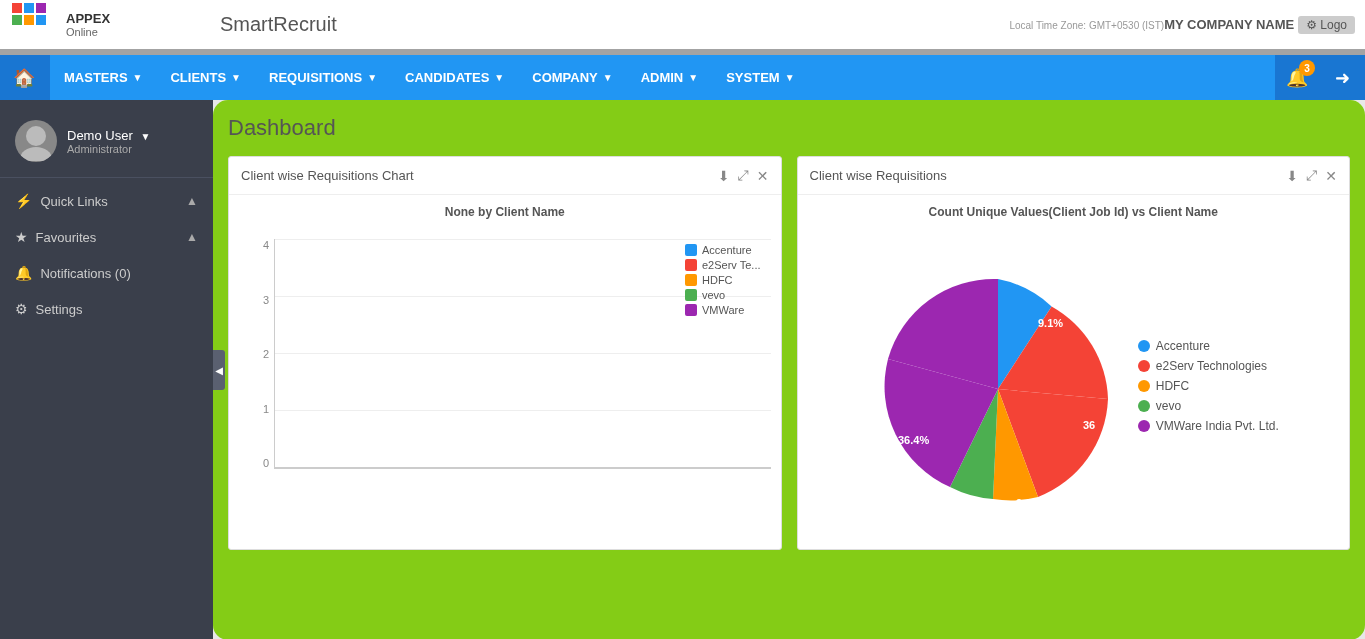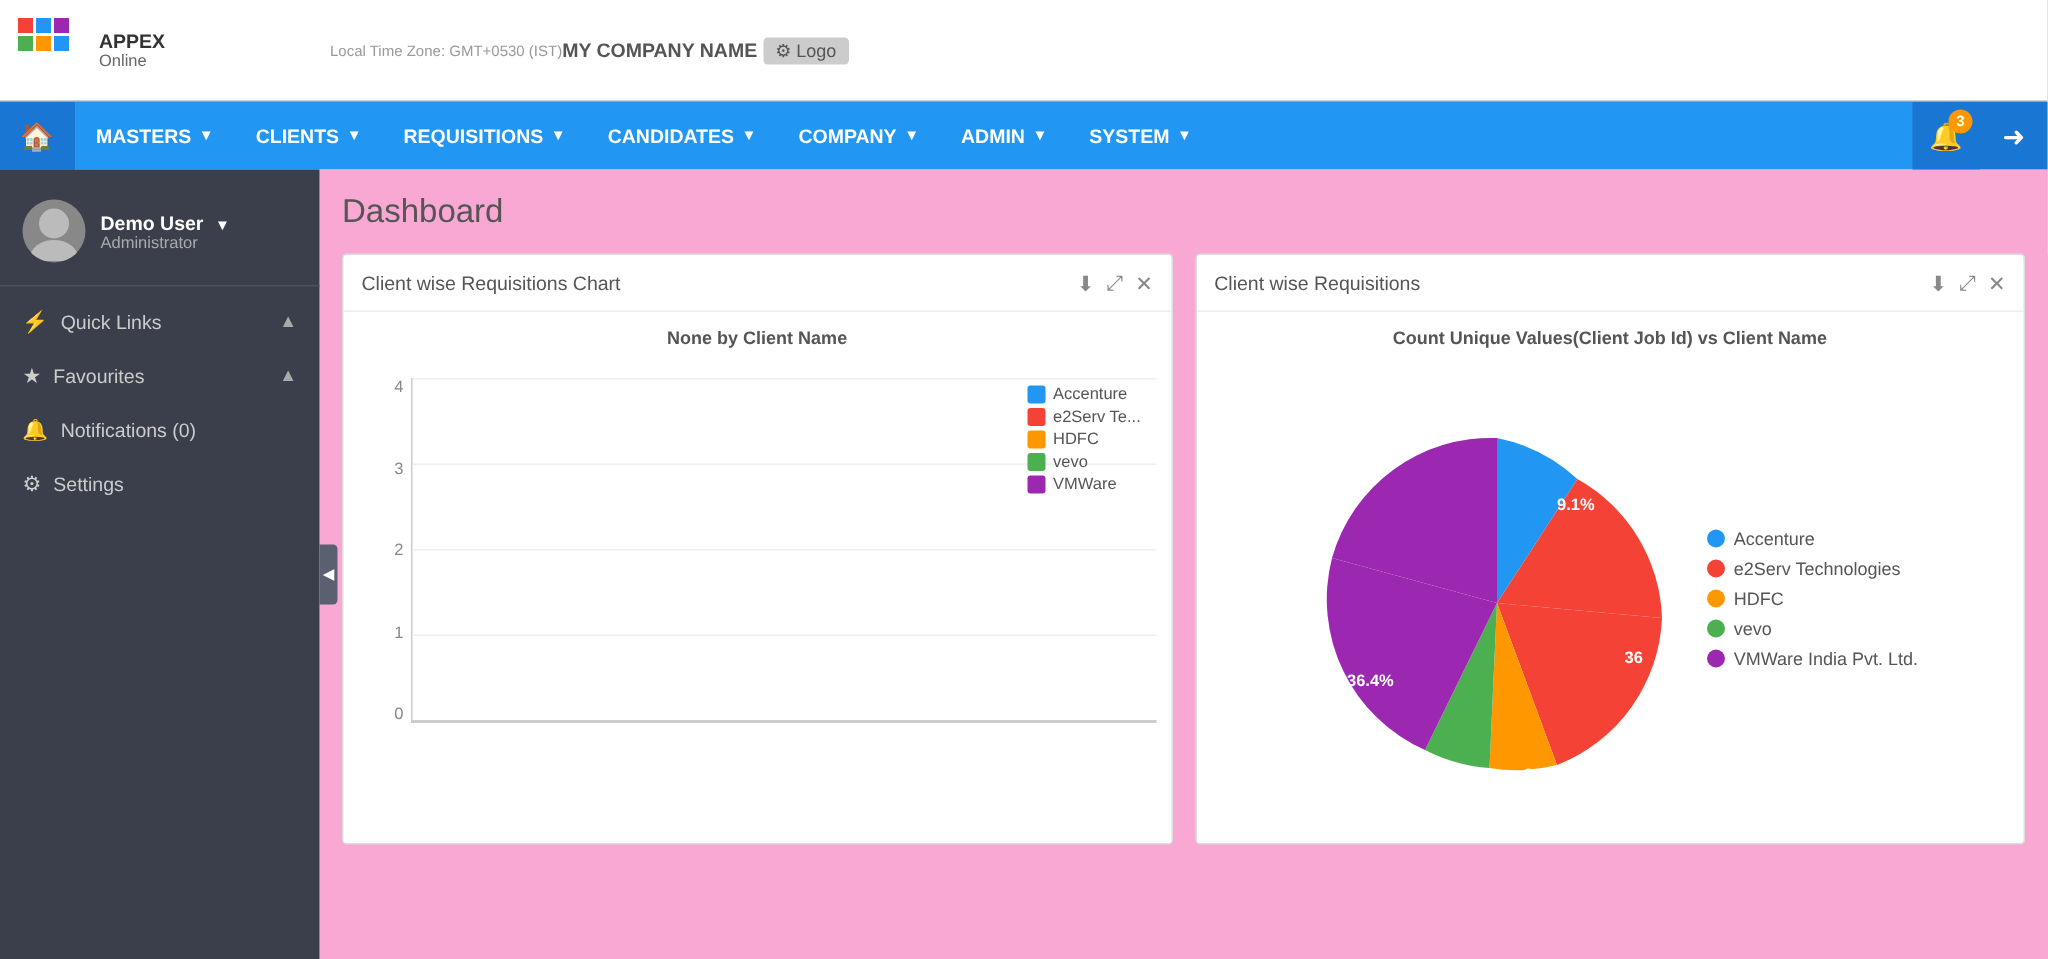--- a/index.html
+++ b/index.html
@@ -4,22 +4,22 @@
   <style>
     * { box-sizing: border-box; margin: 0; padding: 0; }
     body { font-family: Arial, sans-serif; font-size: 13px; background: #e8e8e8; min-width: 1365px; }
 
     
     .top-bar {
       display: flex;
       align-items: center;
       background: #fff;
       padding: 0 10px;
-      height: 68px;
-      border-bottom: 1px solid #a3a3a3;
+      height: 55px;
+      border-bottom: 6px solid #a3a3a3;
       position: relative;
     }
     .logo-area {
       display: flex;
       align-items: center;
       width: 210px;
     }
     .logo-icon {
       width: 48px;
       height: 48px;
@@ -166,21 +166,21 @@
       display: flex;
       align-items: center;
       justify-content: center;
       color: #fff;
       font-size: 20px;
       margin-right: 10px;
       overflow: hidden;
       flex-shrink: 0;
     }
     .user-info { color: #fff; }
-    .user-name { font-size: 13px; font-weight: bold; }
+    .user-name { font-size: 13px; font-weight: normal; }
     .user-role { font-size: 11px; color: #aaa; }
     .caret-small { font-size: 10px; margin-left: 4px; }
 
     .sidebar-menu { padding-top: 5px; }
     .sidebar-item {
       display: flex;
       align-items: center;
       justify-content: space-between;
       padding: 10px 15px;
       color: #ccc;
@@ -188,21 +188,22 @@
       cursor: pointer;
     }
     .sidebar-item-left { display: flex; align-items: center; gap: 8px; }
     .sidebar-icon { font-size: 14px; }
     .sidebar-expand { font-size: 12px; color: #aaa; }
 
     
     .content {
       flex: 1;
       padding: 15px;
-      background: #f9a8d4;
+      background: #84cc16;
+      border-radius: 15px;
     }
     .page-title {
       font-size: 22px;
       font-weight: normal;
       color: #555;
       margin-bottom: 15px;
     }
 
     
     .panels-row {
@@ -326,20 +327,21 @@
       <rect x="2" y="14" width="10" height="10" fill="#4caf50"></rect>
       <rect x="14" y="14" width="10" height="10" fill="#ff9800"></rect>
       <rect x="26" y="2" width="10" height="10" fill="#9c27b0"></rect>
       <rect x="26" y="14" width="10" height="10" fill="#2196f3"></rect>
     </svg>
     <div>
       <div class="app-name">APPEX</div>
       <div class="app-sub">Online</div>
     </div>
   </div>
+  <div class="smartrecruit-title">SmartRecruit</div>
   <div class="top-right">
     <div class="timezone">Local Time Zone: GMT+0530 (IST)</div>
     <div class="company-logo-area">
       <span class="company-name">MY COMPANY NAME</span>
       <span class="logo-badge">
         
         ⚙ <span>Logo</span>
       </span>
     </div>
   </div>

